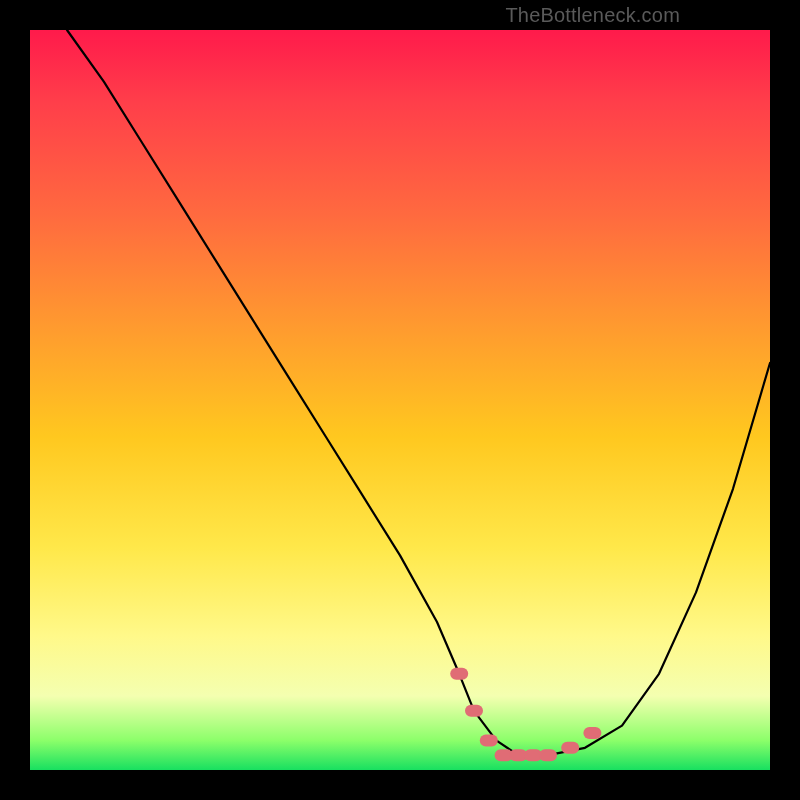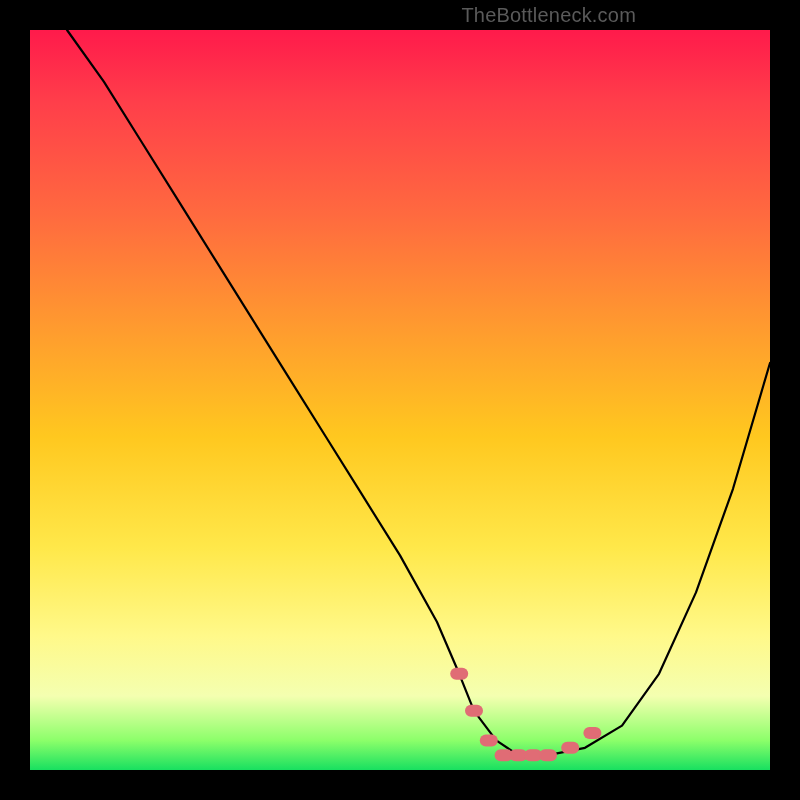--- a/index.html
+++ b/index.html
@@ -11,20 +11,21 @@
     overflow: hidden;
     font-family: Arial, Helvetica, sans-serif;
   }
   .frame {
     position: absolute;
     left: 0;
     top: 0;
     width: 644px;
     height: 800px;
     background: #000;
+    padding-left: 44px;
   }
   .plot-area {
     position: absolute;
     left: 30px;
     top: 30px;
     width: 740px;
     height: 740px;
     
     background: linear-gradient(
       to bottom,

